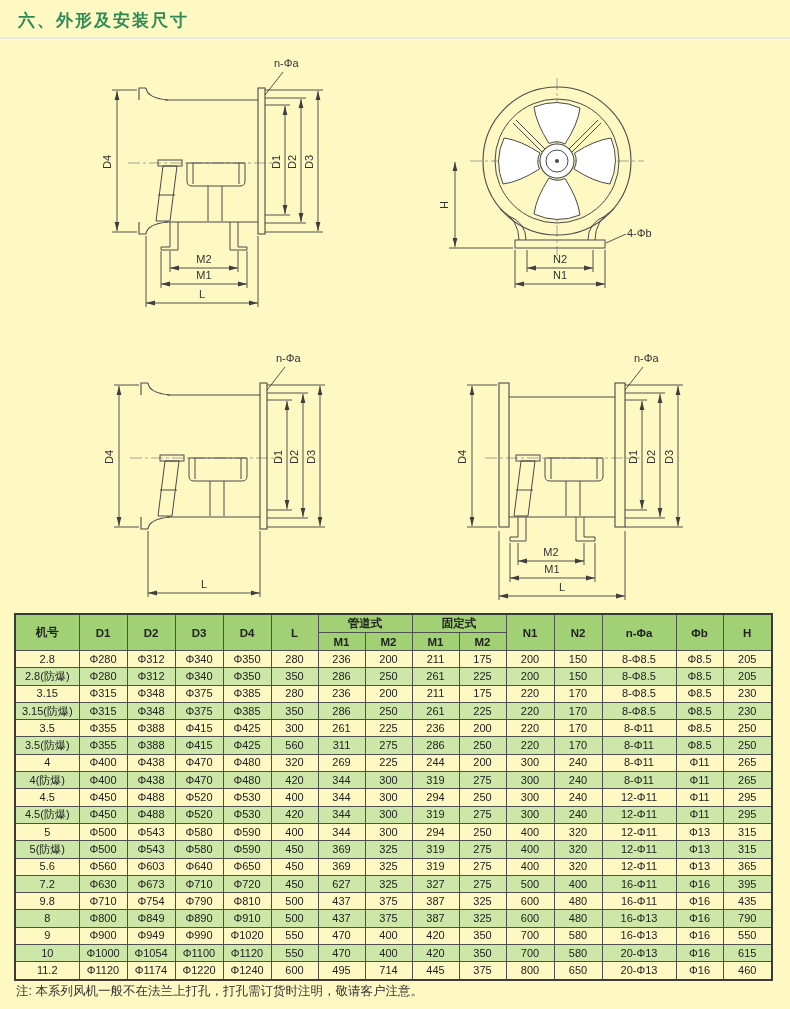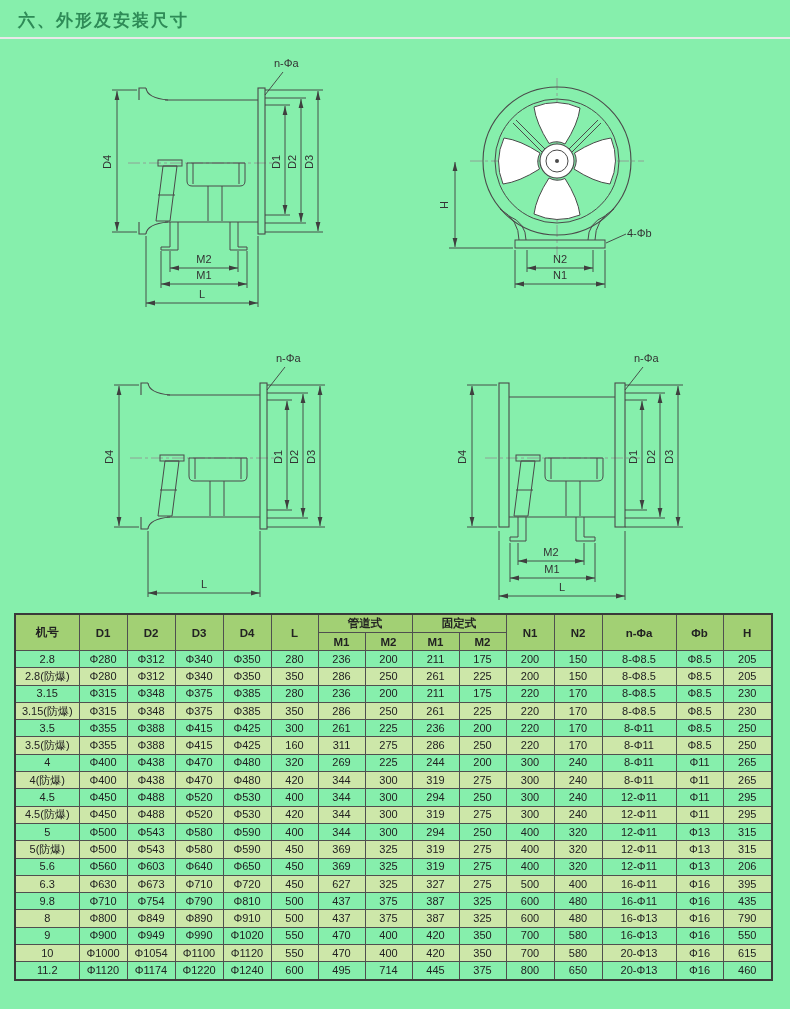--- a/index.html
+++ b/index.html
@@ -1,18 +1,18 @@
 <!DOCTYPE html>
 <html style="--title-green: #2e8b57; --header-green: #a2d074; --row-green: #cde7a9; --line-gray: #4a4a4a;"><head>
 <meta charset="utf-8">
 <style>
   html,body{margin:0;padding:0;background:#fff;}
   body{width:790px;height:1009px;position:relative;overflow:hidden;
        font-family:"Liberation Sans",sans-serif;}
-  .page{position:absolute;inset:0;background:#86efac;}
+  .page{position:absolute;inset:0;background:#fef9c3;}
   .title{position:absolute;left:18px;top:9px;font-size:17px;font-weight:bold;
          letter-spacing:2px;color:var(--title-green,#2e8b57);}
   .rule{position:absolute;left:0;top:37px;width:790px;height:0;
         border-top:2px solid #e8e8e8;}
   svg.diagram{position:absolute;overflow:visible;}
   svg .ln{stroke:#4a4a4a;stroke-width:1.1;fill:none;}
   svg .ln2{stroke:#4a4a4a;stroke-width:1;fill:none;}
   svg .cl{stroke:#8f8f8f;stroke-width:0.8;fill:none;stroke-dasharray:12 3 3 3;}
   svg .dim line{stroke:#3f3f3f;stroke-width:0.9;}
   svg .dim text{font:11px "Liberation Sans",sans-serif;fill:#333;}
@@ -363,21 +363,21 @@
           <td>8-Φ11</td>
           <td>Φ8.5</td>
           <td>250</td>
         </tr>
         <tr class="alt">
           <td>3.5(防爆)</td>
           <td>Φ355</td>
           <td>Φ388</td>
           <td>Φ415</td>
           <td>Φ425</td>
-          <td>160</td>
+          <td>560</td>
           <td>311</td>
           <td>275</td>
           <td>286</td>
           <td>250</td>
           <td>220</td>
           <td>170</td>
           <td>8-Φ11</td>
           <td>Φ8.5</td>
           <td>250</td>
         </tr>
@@ -491,24 +491,24 @@
           <td>Φ650</td>
           <td>450</td>
           <td>369</td>
           <td>325</td>
           <td>319</td>
           <td>275</td>
           <td>400</td>
           <td>320</td>
           <td>12-Φ11</td>
           <td>Φ13</td>
-          <td>206</td>
-        </tr>
-        <tr class="alt">
-          <td>6.3</td>
+          <td>365</td>
+        </tr>
+        <tr class="alt">
+          <td>7.2</td>
           <td>Φ630</td>
           <td>Φ673</td>
           <td>Φ710</td>
           <td>Φ720</td>
           <td>450</td>
           <td>627</td>
           <td>325</td>
           <td>327</td>
           <td>275</td>
           <td>500</td>
@@ -598,14 +598,15 @@
           <td>375</td>
           <td>800</td>
           <td>650</td>
           <td>20-Φ13</td>
           <td>Φ16</td>
           <td>460</td>
         </tr>
       </tbody>
   </table>
 
+  <div class="note">注: 本系列风机一般不在法兰上打孔，打孔需订货时注明，敬请客户注意。</div>
 
 </div>
 
 </body></html>

